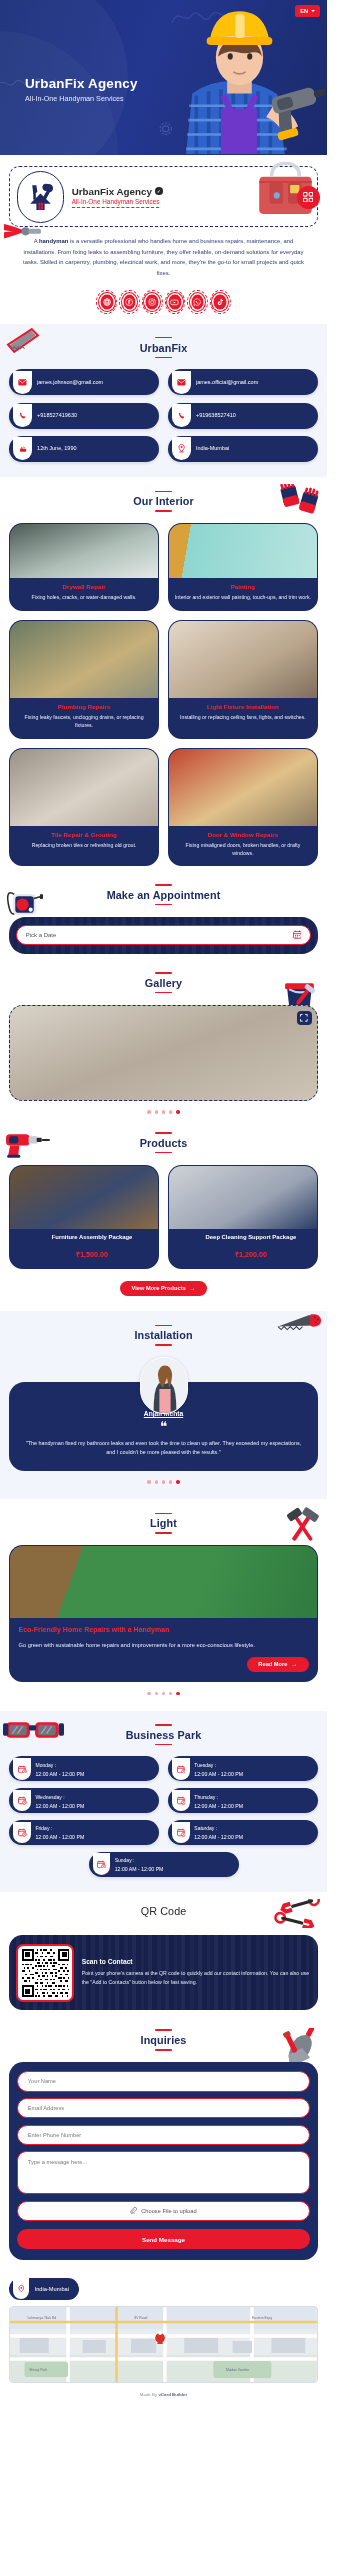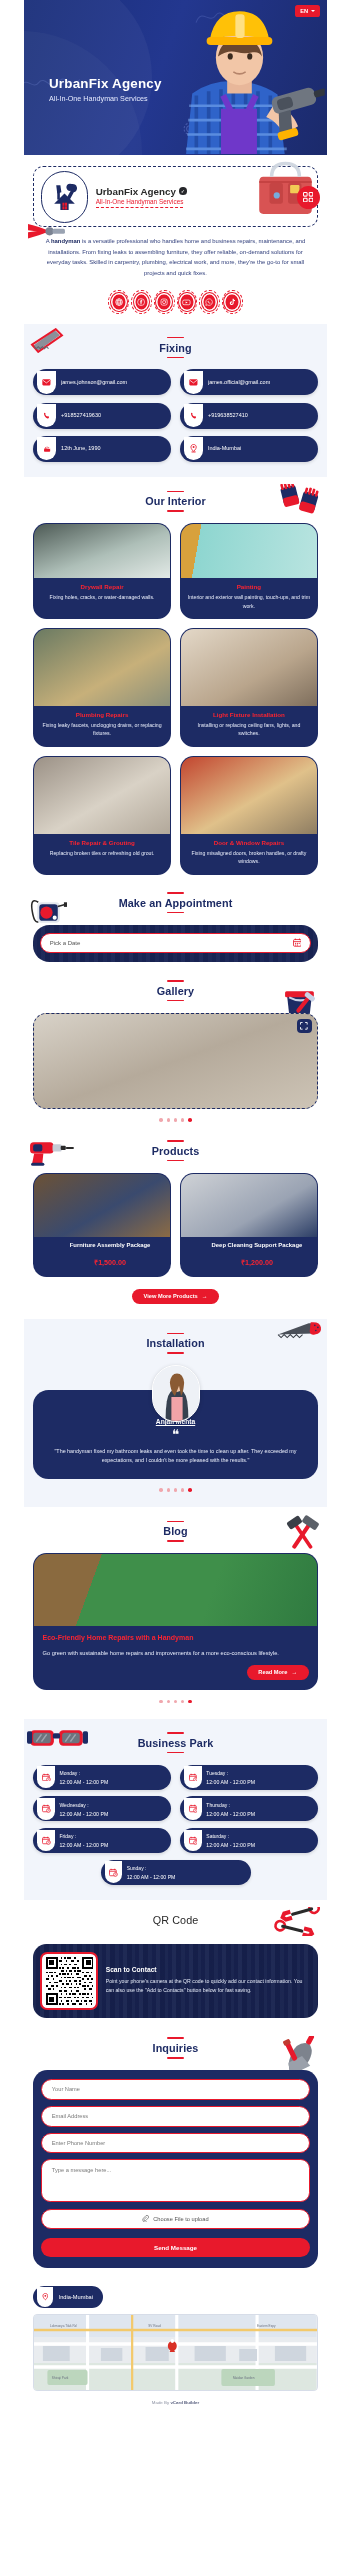--- a/index.html
+++ b/index.html
@@ -1,17 +1,17 @@
 <!DOCTYPE html>
 <html style="font-size:8.2px"><head>
 <meta charset="utf-8">
 <style>
   *{box-sizing:border-box;margin:0;padding:0;}
   body{width:345px;margin:0 auto;font-family:"Liberation Sans",sans-serif;background:#ffffff;color:#1d2b64;overflow-x:hidden;}
-  .page{width:327px;position:relative;padding-left:24px;}
+  .page{width:327px;position:relative;}
 
   
   .hero{position:relative;height:155px;background:linear-gradient(110deg,#1a2f7a 0%,#23378f 45%,#1b2a6b 100%);overflow:hidden;}
   .hero .blob{position:absolute;left:-88px;top:-31px;width:216px;height:216px;border-radius:50%;background:rgba(255,255,255,.045);}
   .hero .blob2{position:absolute;left:-124px;top:31px;width:242px;height:242px;border-radius:50%;background:rgba(255,255,255,.03);}
   .hero .squig{position:absolute;opacity:.18;stroke:#9fb3ff;fill:none;stroke-width:2;}
   .lang-btn{position:absolute;right:7.2px;top:5.2px;background:#e8192c;color:#fff;font-weight:bold;font-size:5.7px;border-radius:2.6px;padding:3.1px 5.2px;display:flex;align-items:center;gap:2.6px;z-index:6;}
   .lang-btn .caret{width:0;height:0;border-left:2.1px solid transparent;border-right:2.1px solid transparent;border-top:2.6px solid #fff;}
   .hero-text{position:absolute;left:25px;top:76px;z-index:4;}
   .hero-title{font-size:13.4px;font-weight:bold;color:#fff;letter-spacing:0.2px;}
@@ -308,21 +308,21 @@
 
   <div class="sect alt">
     <div class="dots-bg"></div>
     <svg style="position:absolute;left:6.2px;top:4.1px" width="36" height="25" viewBox="0 0 70 48">
       <path d="M6 34 L48 4 l10 10 -42 30z" fill="#8b8f99"></path>
       <path d="M4 32 L50 2 l12 12 -46 32z" fill="none" stroke="#e8192c" stroke-width="4"></path>
       <path d="M8 36 l4 4 4-4 4 4 4-4 4 4 4-4 4 4" stroke="#63676f" stroke-width="2" fill="none"></path>
     </svg>
     <div class="title-wrap">
       <div class="bar"></div>
-      <div class="sect-title">Fixing</div>
+      <div class="sect-title">UrbanFix</div>
       <div class="bar b2"></div>
     </div>
     <div class="pill-grid">
       <div class="pill">
         <span class="ic">
             <svg width="8.8" height="6.7" viewBox="0 0 17 13">
               <rect x="0.6" y="0.6" width="15.8" height="11.8" rx="2" fill="#e8192c"></rect>
               <path d="M1 2 L8.5 7.6 L16 2" stroke="#fff" stroke-width="1.4" fill="none"></path>
             </svg>
           </span>
@@ -611,21 +611,21 @@
           <rect x="34" y="6" width="8" height="64" rx="3" fill="#e8192c"></rect>
           <rect x="22" y="2" width="32" height="16" rx="4" fill="#5b6068"></rect>
         </g>
       <g transform="rotate(-34 38 38)">
           <rect x="34" y="6" width="7" height="64" rx="3" fill="#e8192c"></rect>
           <rect x="24" y="2" width="28" height="16" rx="4" fill="#3b4048"></rect>
         </g>
     </svg>
     <div class="title-wrap">
       <div class="bar"></div>
-      <div class="sect-title">Blog</div>
+      <div class="sect-title">Light</div>
       <div class="bar b2"></div>
     </div>
     <div class="blog">
       <div class="img" style="background:linear-gradient(110deg,#8a6a3f 0 22%,#3f8f4a 22% 62%,#2f7a40)"></div>
       <div class="body">
         <div class="bt">Eco-Friendly Home Repairs with a Handyman</div>
         <div class="bd">Go green with sustainable home repairs and improvements for a more eco-conscious lifestyle.</div>
         <div class="act">
           <button class="btn-red">
             <span>Read More</span>

